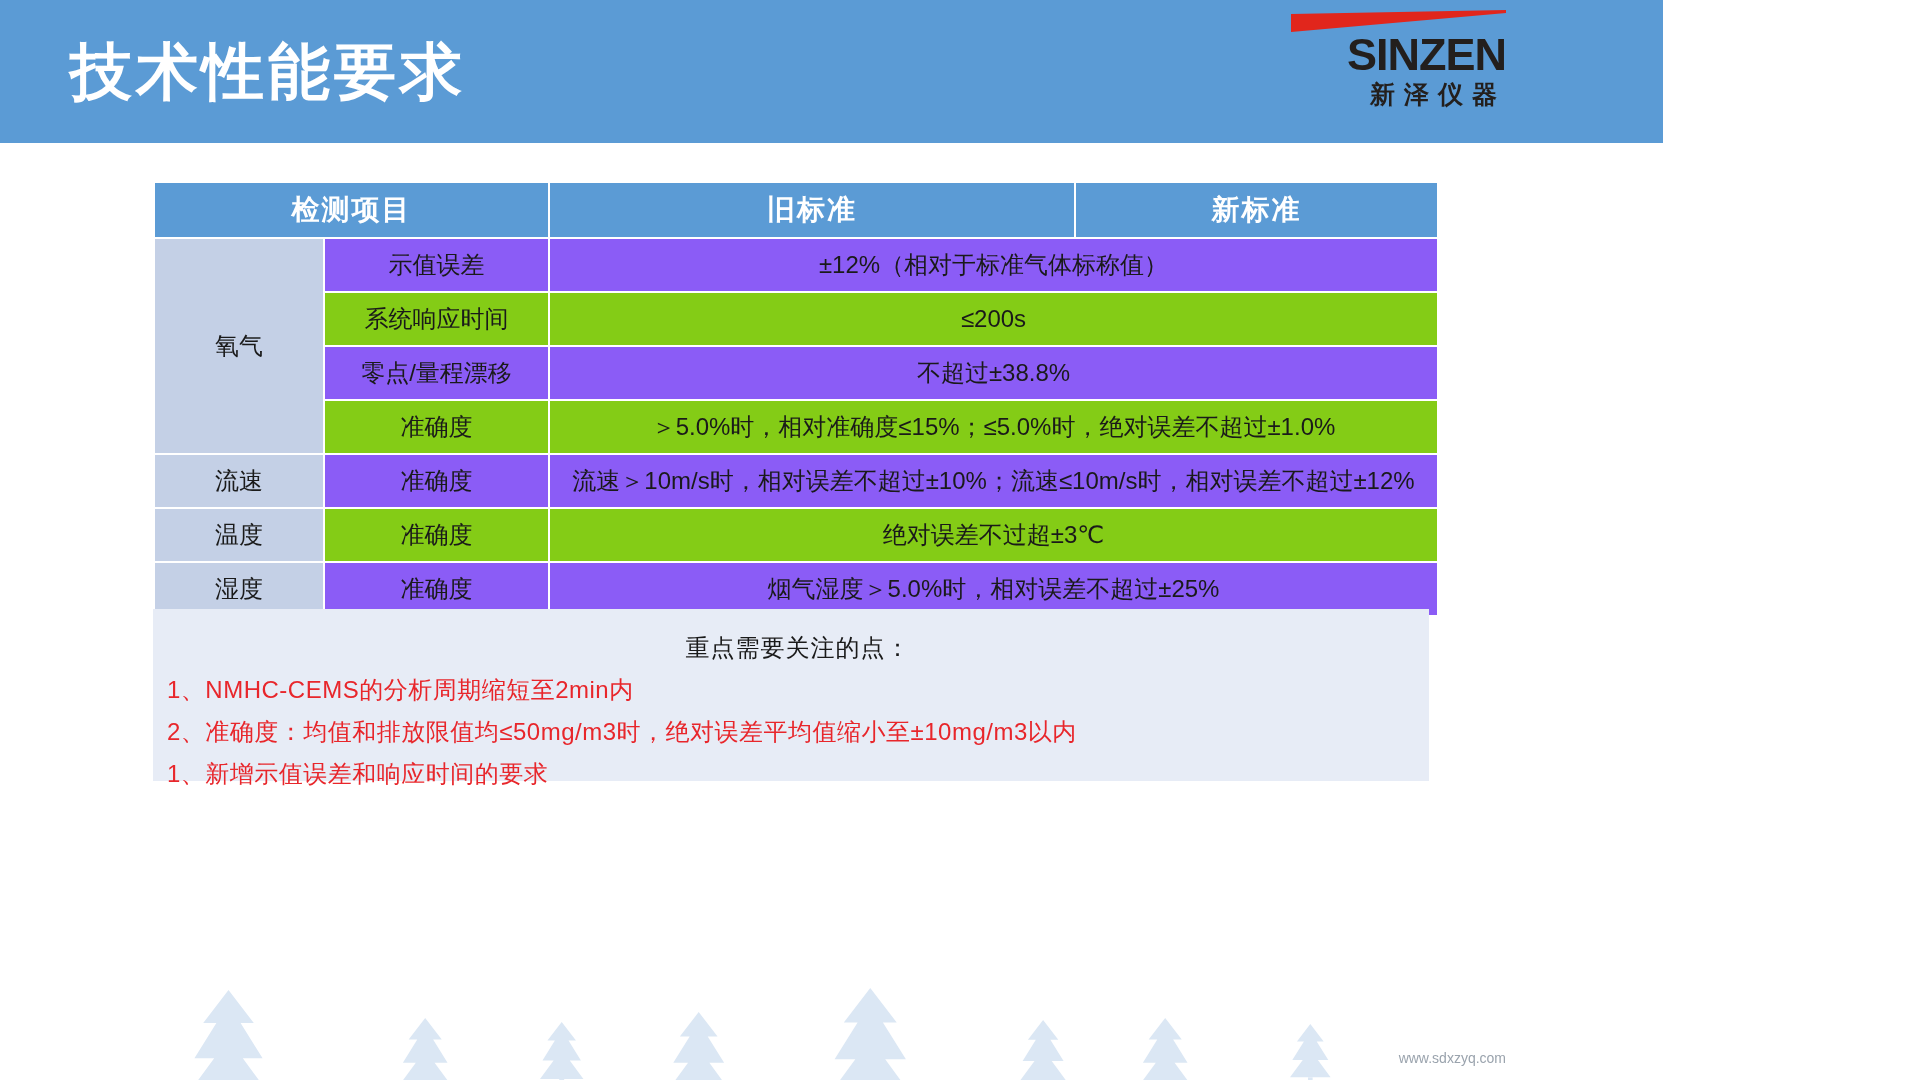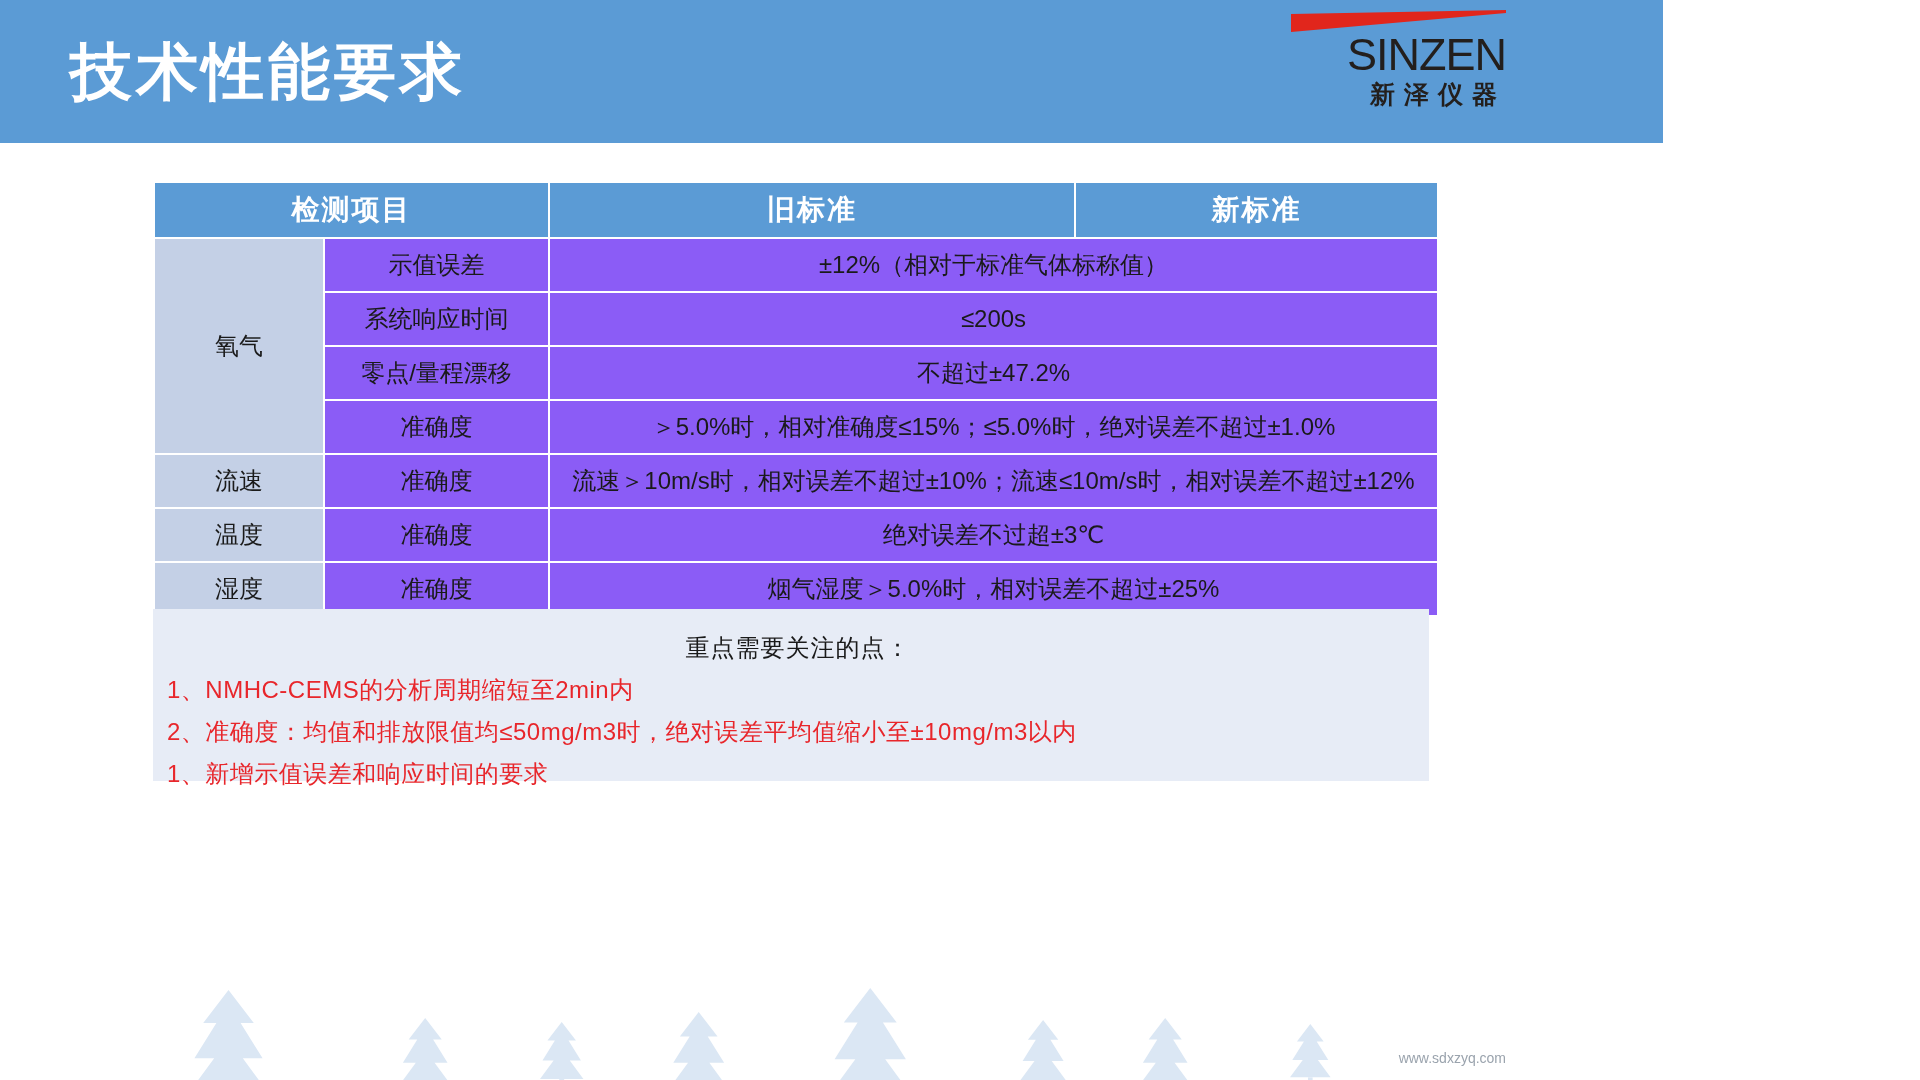--- a/index.html
+++ b/index.html
@@ -25,21 +25,21 @@
     white-space:nowrap;
   }
   .logo-wrap {
     position:absolute; right:22px; top:10px;
     width:250px; height:105px;
     display:flex; flex-direction:column; align-items:flex-end;
     justify-content:flex-start;
   }
   .logo-swoosh { width:215px; height:22px; display:block; }
   .logo-en {
-    font-size:45px; font-weight:normal; color:#231f1d;
+    font-size:45px; font-weight:bold; color:#231f1d;
     letter-spacing:-1px; line-height:44px; margin-top:1px;
     font-family:"Liberation Sans","DejaVu Sans",sans-serif;
   }
   .logo-cn {
     font-size:25px; font-weight:bold; color:#231f1d;
     letter-spacing:9px; line-height:30px; margin-top:2px; padding-left:9px;
   }
 
   
   .tbl {
@@ -54,21 +54,21 @@
     font-size:24px; color:#1a1a1a; font-weight:normal;
     padding:4px 8px;
   }
   .tbl thead th {
     background:#5b9bd5; color:#ffffff;
     font-size:28px; font-weight:bold; height:54px;
     letter-spacing:2px;
     margin-top:45px;
   }
   .row-a td { background:#8b5cf6; }
-  .row-b td { background:#8b5cf6; }
+  .row-b td { background:#84cc16; }
   .cat-cell { background:#c4d0e6 !important; font-size:24px; }
   td.value-cell { font-size:24px; }
   .tbl tbody tr { height:52px; }
 
   
   .notes {
     position:absolute; left:153px; top:609px;
     width:1276px; height:172px;
     background:#e7ecf6;
     padding:18px 0 0 14px;
@@ -129,21 +129,21 @@
         <td class="value-cell" colspan="2">±12%（相对于标准气体标称值）</td>
       </tr>
 
       <tr class="row-b">
         <td>系统响应时间</td>
         <td class="value-cell" colspan="2">≤200s</td>
       </tr>
 
       <tr class="row-a">
         <td>零点/量程漂移</td>
-        <td class="value-cell" colspan="2">不超过±47.2%</td>
+        <td class="value-cell" colspan="2">不超过±38.8%</td>
       </tr>
 
       <tr class="row-b">
         <td>准确度</td>
         <td class="value-cell" colspan="2">＞5.0%时，相对准确度≤15%；≤5.0%时，绝对误差不超过±1.0%</td>
       </tr>
 
       <tr class="row-a">
         <td class="cat-cell">流速</td>
         <td>准确度</td>

